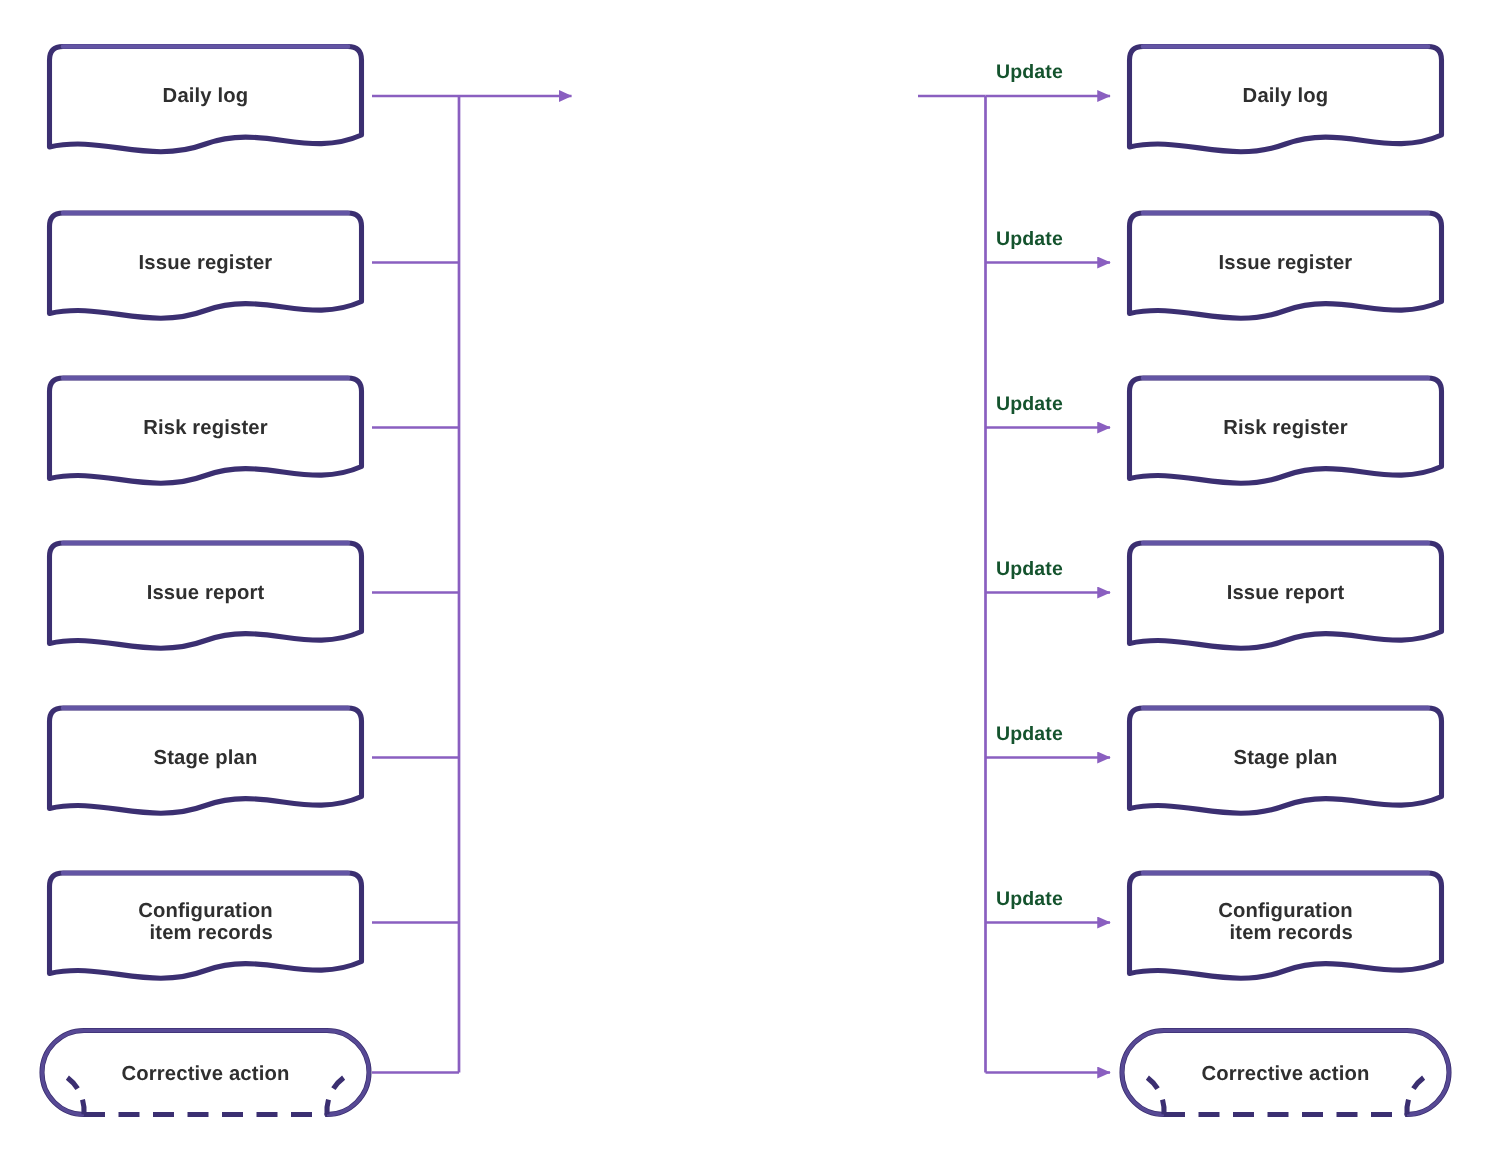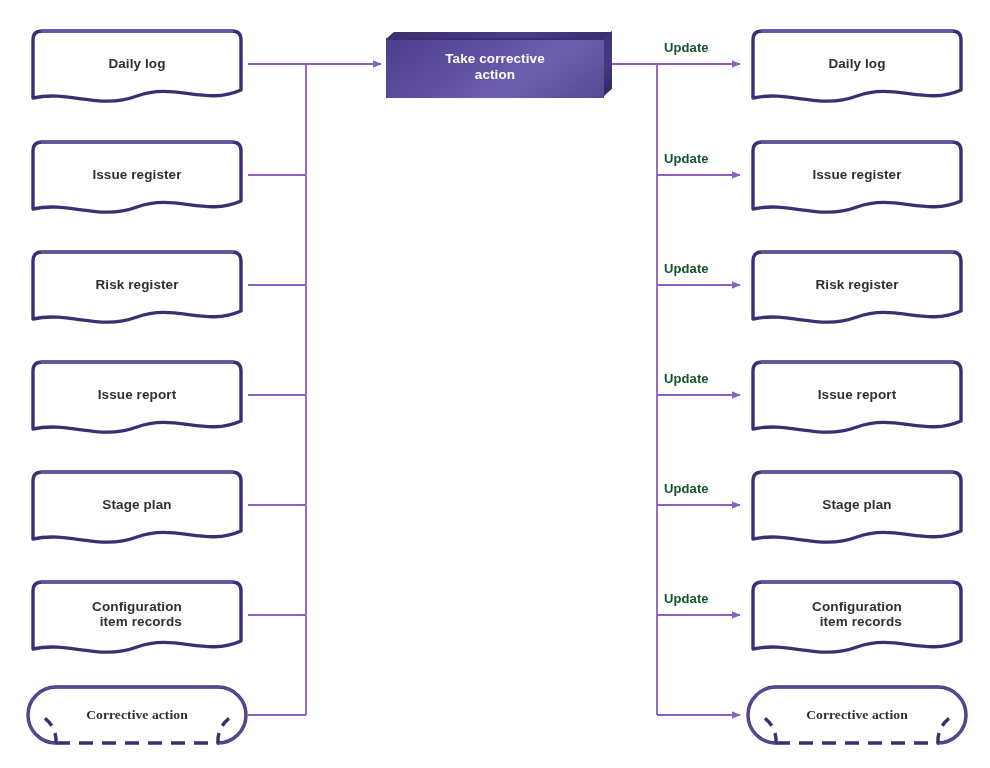--- a/index.html
+++ b/index.html
@@ -25,21 +25,20 @@
 
   
   .stad{position:absolute;width:224px;height:62px;}
   .stad svg{position:absolute;left:0;top:0;width:224px;height:62px;}
   .stad .lbl{
     position:absolute;left:0;top:0;width:224px;height:62px;
     display:flex;align-items:center;justify-content:center;
     text-align:center;
     font-size:13.5px;font-weight:bold;color:#2f2f2f;
     letter-spacing:.1px;
-    font-family:Liberation Serif, serif;
   }
 
   
   #proc{position:absolute;left:386px;top:32px;width:226px;height:70px;}
   #proc .face{
     position:absolute;left:0;top:6px;width:218px;height:58px;
     background:linear-gradient(145deg,#4e3e8e 0%,#5b4c9c 32%,#6d5fae 62%,#564a93 100%);
     border-top:2px solid #3b2f71;
   }
   #proc .topbev{
@@ -97,27 +96,20 @@
       <path d="M657,64  L740,64" marker-end="url(#ah)"></path>
       <path d="M657,175 L740,175" marker-end="url(#ah)"></path>
       <path d="M657,285 L740,285" marker-end="url(#ah)"></path>
       <path d="M657,395 L740,395" marker-end="url(#ah)"></path>
       <path d="M657,505 L740,505" marker-end="url(#ah)"></path>
       <path d="M657,615 L740,615" marker-end="url(#ah)"></path>
       <path d="M657,715 L740,715" marker-end="url(#ah)"></path>
     </g>
   </svg>
 
-  <div id="proc">
-    <div class="topbev"></div>
-    <div class="sidebev"></div>
-    <div class="face"></div>
-    <div class="lbl">Take corrective
-action</div>
-  </div>
 
   <div class="doc" style="left:25px;top:28px;">
     <svg viewBox="0 0 224 84" preserveAspectRatio="none">
       <path d="M8,12 Q8,3 17,3 L207,3 Q216,3 216,12 L216,62
                C180,78 150,54 112,68 C74,82 44,62 8,70 Z" fill="#ffffff" stroke="#3b2f71" stroke-width="3.4" stroke-linejoin="round"></path>
       <path d="M17,3 L207,3" stroke="#6b5cad" stroke-width="3" stroke-linecap="round" opacity=".85"></path>
     </svg>
     <div class="lbl">Daily log</div>
   </div>
 

